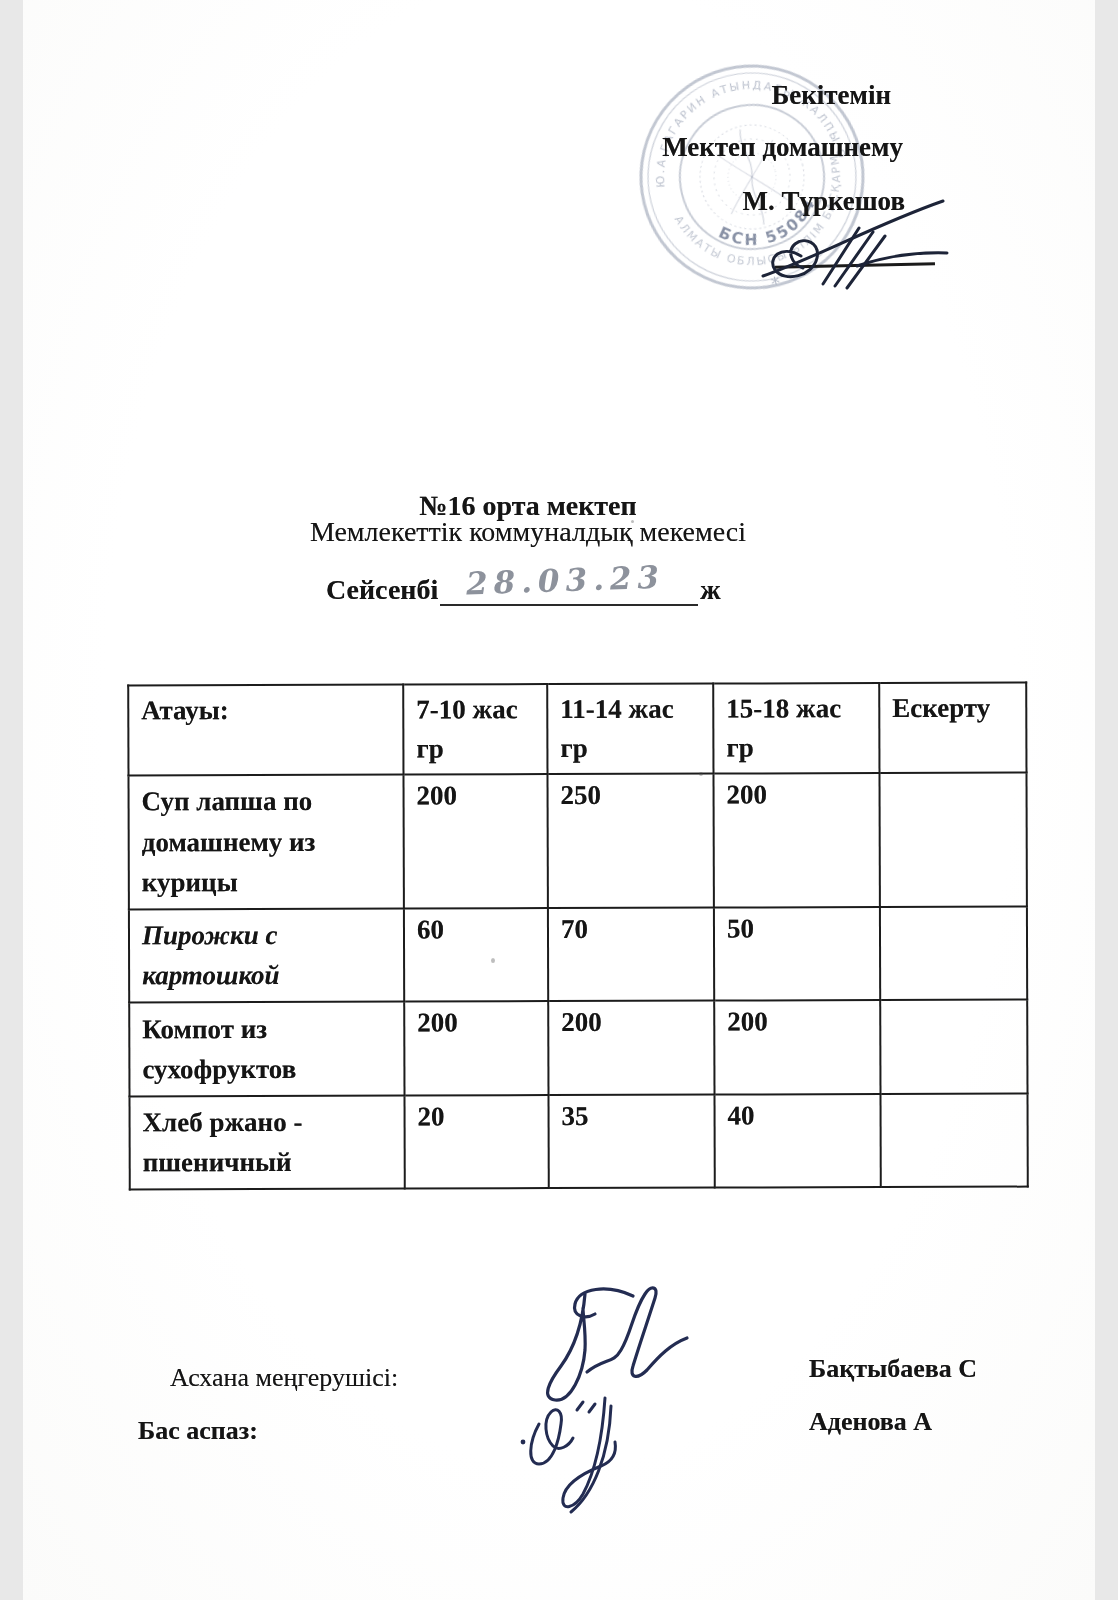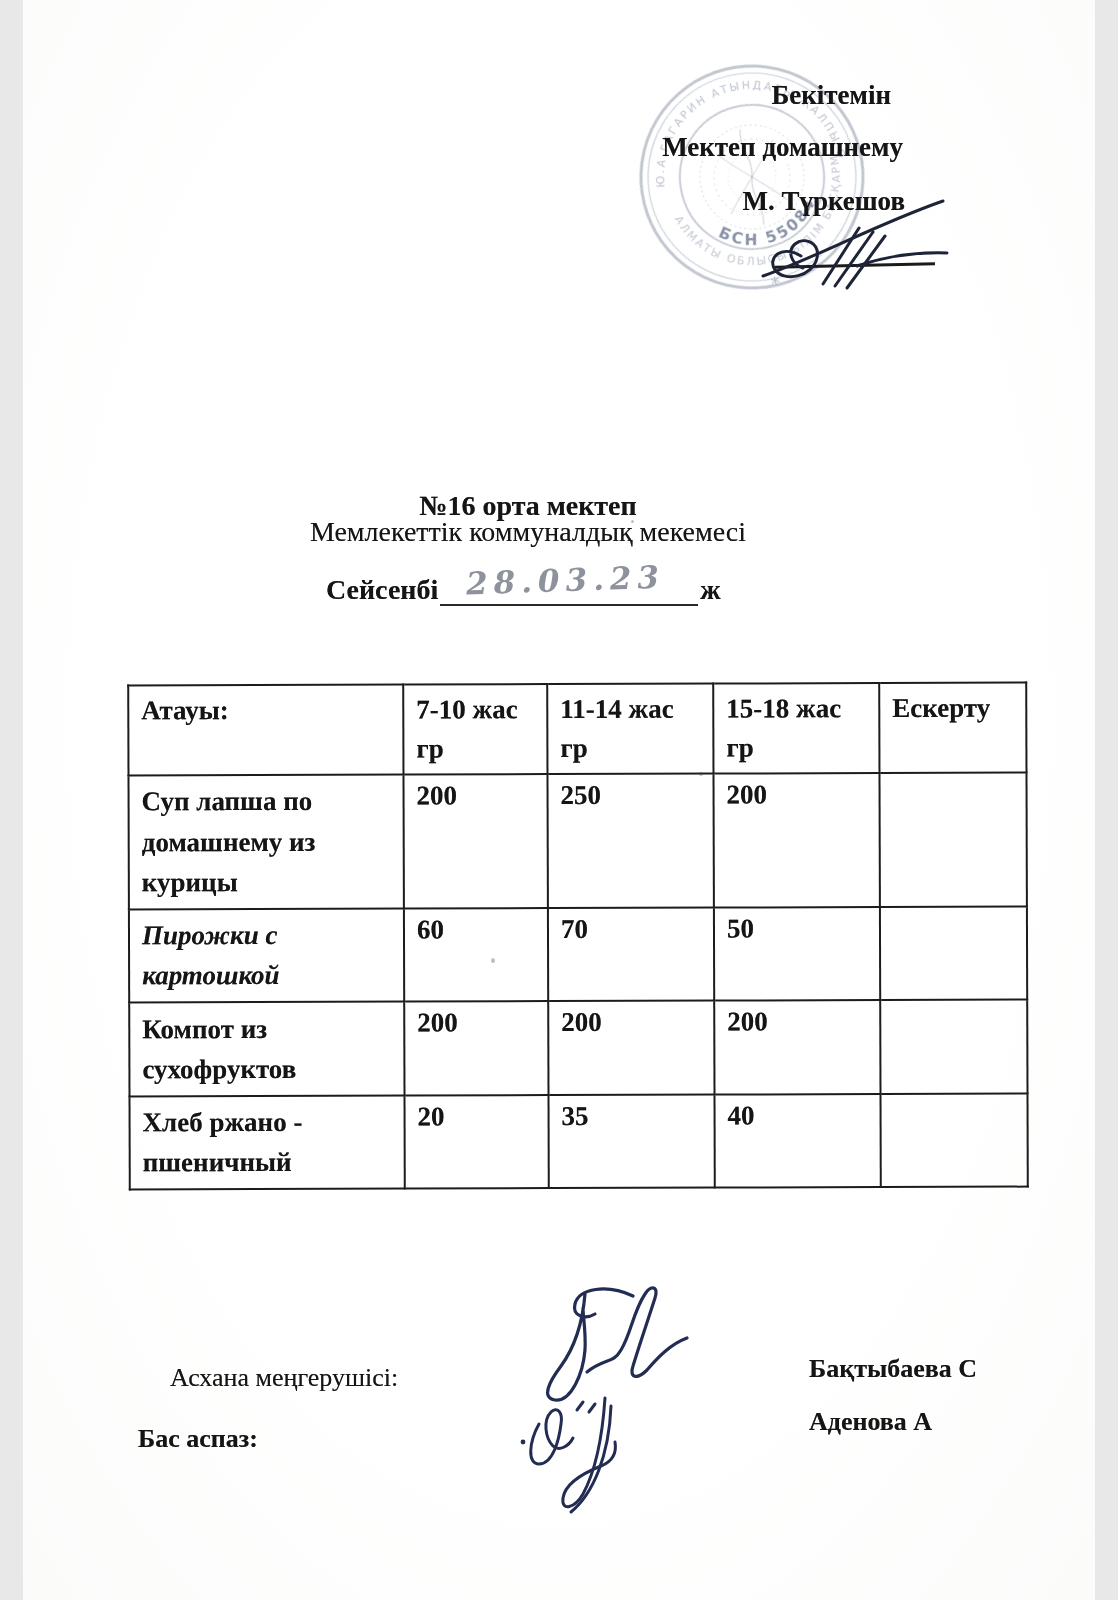--- a/index.html
+++ b/index.html
@@ -52,21 +52,21 @@
   }
   .menu-table th{vertical-align:top; line-height:1.45;}
   .cell-val{vertical-align:top;}
   .cell-name-bottom{vertical-align:bottom; line-height:1.5;}
   .cell-name-center{vertical-align:middle; line-height:1.5;font-style:italic;}
   .cell-name-top{vertical-align:top; line-height:1.5;}
   .hrow{height:62px;} .r1{height:93px;} .r2{height:93px;} .r3{height:94px;} .r4{height:93px;}
 
   
   .role1{left:115px; top:1363px; font-size:26px; font-weight:400;margin-left:32px;}
-  .role2{left:115px; top:1416px; font-size:26px; font-weight:600;margin-top:8px;}
+  .role2{left:115px; top:1416px; font-size:26px; font-weight:600;}
   .name1{left:786px; top:1354px; font-size:26px; font-weight:600;}
   .name2{left:786px; top:1407px; font-size:26px; font-weight:600;}
   .mgr-sig{position:absolute; left:498px; top:1282px; width:170px; height:122px;}
   .chef-sig{position:absolute; left:490px; top:1372px; width:112px; height:146px;}
 
   .speck{position:absolute; background:rgba(70,70,70,.35); border-radius:50%;}
 </style>
 </head>
 <body>
 

